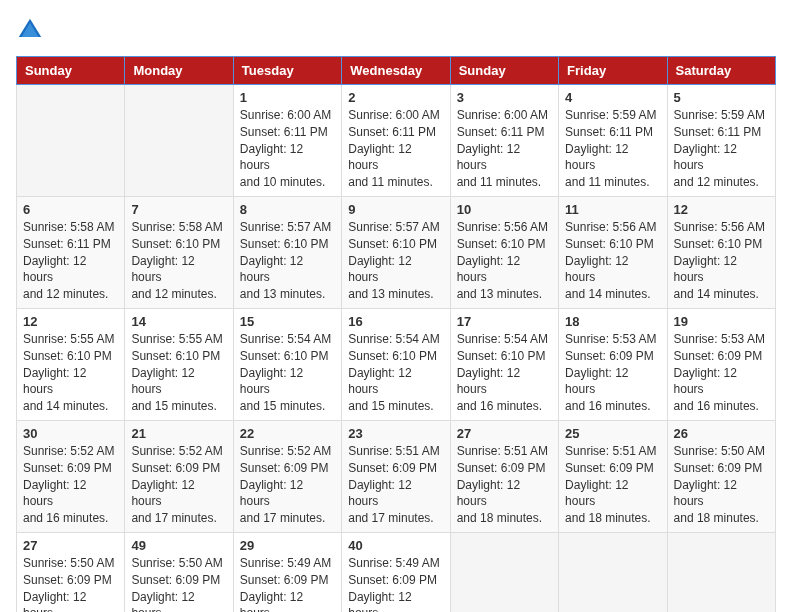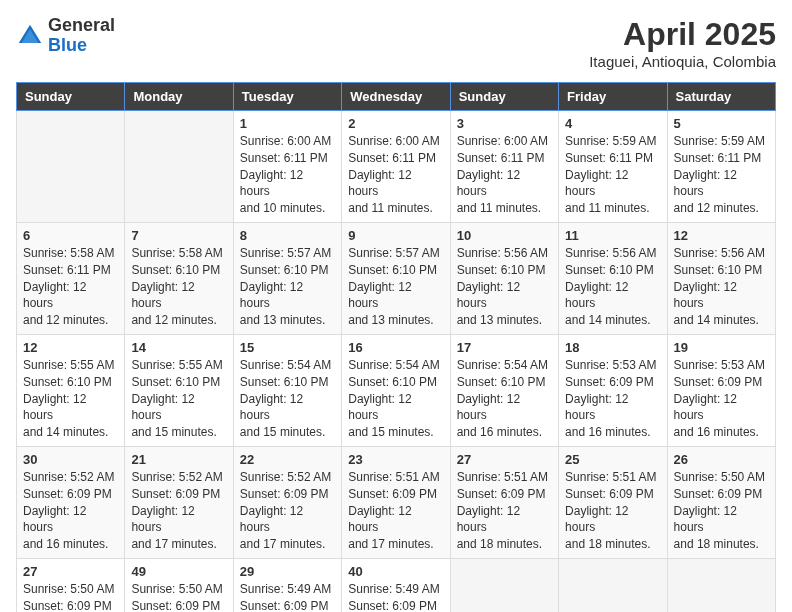--- a/index.html
+++ b/index.html
@@ -43,21 +43,21 @@
     .location {
       font-size: 15px;
       color: #333;
     }
     .calendar {
       width: 100%;
       border-collapse: collapse;
       border: 1px solid #ccc;
     }
     .calendar th {
-      background-color: #404040;
+      background-color: #b91c1c;
       color: #fff;
       font-size: 13px;
       font-weight: bold;
       padding: 6px 8px;
       text-align: left;
       border: 1px solid #5590e0;
     }
     .calendar td {
       vertical-align: top;
       padding: 5px 6px;
@@ -88,30 +88,20 @@
   </style>
 </head>
 <body>
 
 <div class="header-area">
   <div class="logo">
     <svg class="logo-icon" viewBox="0 0 40 40" xmlns="http://www.w3.org/2000/svg">
       <polygon points="20,4 36,30 4,30" fill="#1a6fc4"></polygon>
       <polygon points="20,10 32,30 8,30" fill="#5aaff0" opacity="0.5"></polygon>
     </svg>
-    <div>
-      <div class="logo-text">
-        <span class="logo-general">General</span><br>
-        <span class="logo-blue">Blue</span>
-      </div>
-    </div>
-  </div>
-  <div class="title-area">
-    <div class="month-year">April 2025</div>
-    <div class="location">Itaguei, Antioquia, Colombia</div>
   </div>
 </div>
 
 <table class="calendar">
   <thead>
     <tr>
     <th>Sunday</th>
         <th>Monday</th>
         <th>Tuesday</th>
         <th>Wednesday</th>

